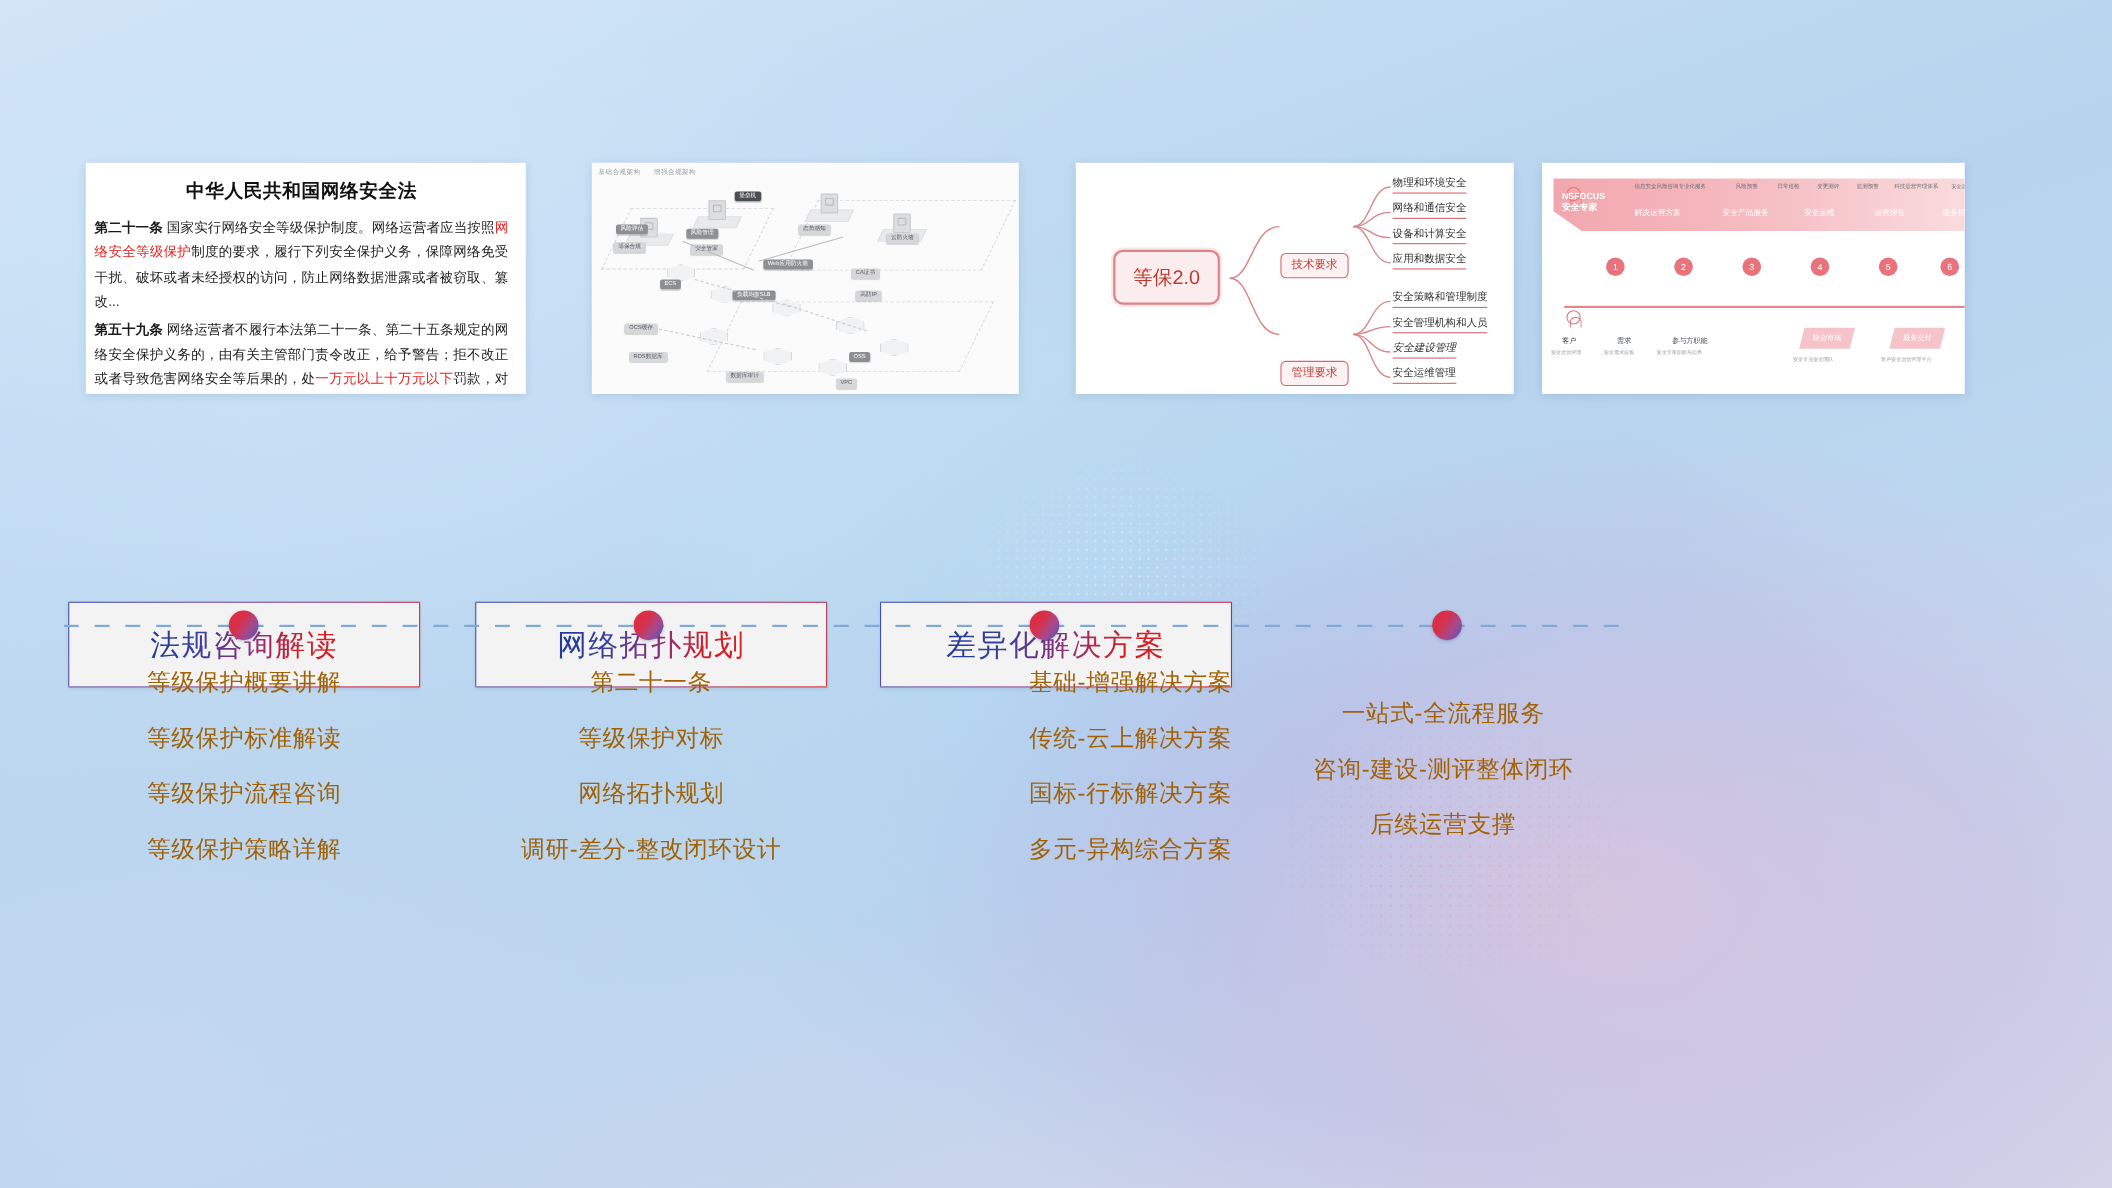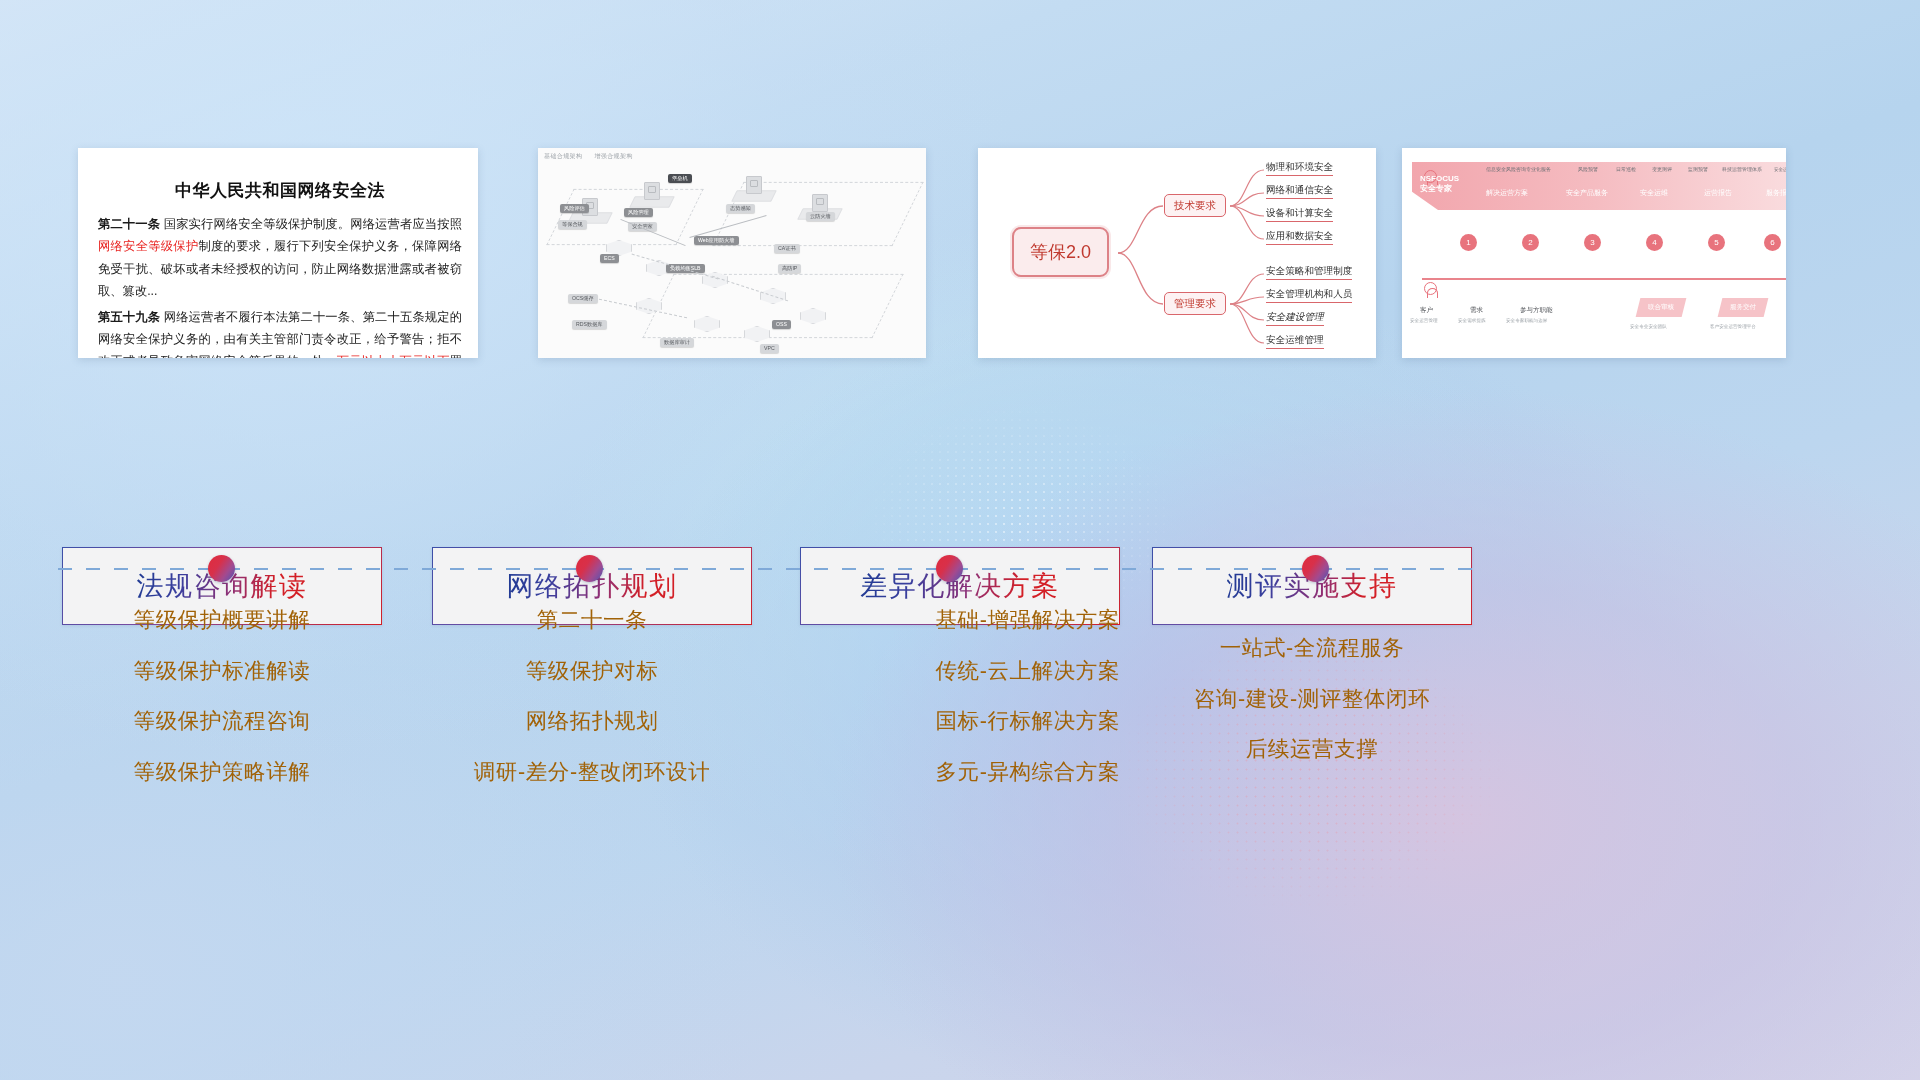--- a/index.html
+++ b/index.html
@@ -46,21 +46,21 @@
     background: #ffffff;
     box-shadow: 0 2px 8px rgba(60,90,130,0.18);
     overflow: hidden;
   }
   #card1 { left: 78px;  width: 400px; }
   #card2 { left: 538px; width: 388px; }
   #card3 { left: 978px; width: 398px; }
   #card4 { left: 1402px;width: 384px; }
 
   
-  .law { padding: 14px 16px 8px 20px; margin-top: 17px; }
+  .law { padding: 14px 16px 8px 8px; }
   .law-title {
     text-align: center; font-weight: bold; font-size: 17px; color: #111;
     letter-spacing: .5px; margin-bottom: 11px;
   }
   .law p {
     font-size: 12.3px; line-height: 1.82; color: #1b1b1b; text-align: justify;
   }
   .law p + p { margin-top: 3px; }
   .law b { font-weight: bold; }
   .law .red { color: #e8221f; }
@@ -95,21 +95,21 @@
   }
   .dline { position: absolute; border-top: 1px dashed #c9ccd0; }
   .sline { position: absolute; border-top: 1px solid #b9bcc0; }
   .dashzone { position: absolute; border: 1px dashed #d3d6da; }
 
   
   .mind { position: absolute; inset: 0; background: #fff; }
   .mnode {
     position: absolute; border: 1.4px solid #d9666b; border-radius: 5px;
     background: #fdf2f3; color: #c0392f; font-size: 10.5px;
-    padding: 5px 9px; white-space: nowrap; line-height: 1;
+    padding: 5px 9px; white-space: nowrap; line-height: 1; margin-top: 36px;
   }
   .mroot {
     position: absolute; border: 2px solid #dd8287; border-radius: 9px;
     background: #fbeced; color: #c0392f; font-size: 18px;
     padding: 14px 16px; white-space: nowrap; line-height: 1;
     box-shadow: 0 0 0 2px rgba(221,130,135,.18);
   }
   .mleaf {
     position: absolute; color: #2f2f2f; font-size: 9.6px; white-space: nowrap;
     line-height: 1; padding-bottom: 3px; border-bottom: 1.1px solid #d9666b;
@@ -356,23 +356,20 @@
 <div class="heads">
   <div class="head-box" id="head1">
     <span class="ht">法规咨询解读</span>
   </div>
   <div class="head-box" id="head2">
     <span class="ht">网络拓扑规划</span>
   </div>
   <div class="head-box" id="head3">
     <span class="ht">差异化解决方案</span>
   </div>
-  <div class="head-box" id="head4">
-    <span class="ht">测评实施支持</span>
-  </div>
 </div>
 
 <div class="timeline">
   <div class="tl-line"></div>
   <div class="tl-dot" id="dot1"></div>
   <div class="tl-dot" id="dot2"></div>
   <div class="tl-dot" id="dot3"></div>
   <div class="tl-dot" id="dot4"></div>
 </div>
 

